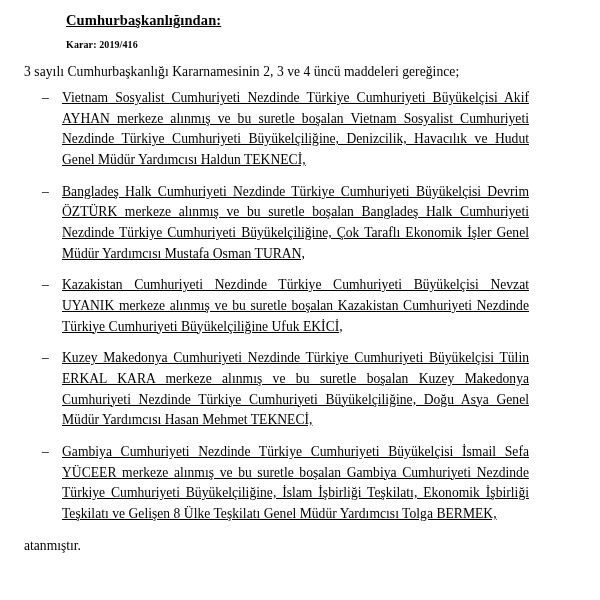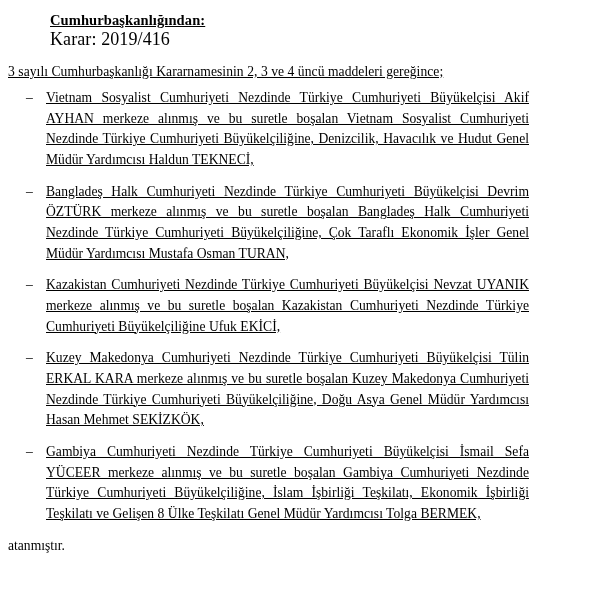--- a/index.html
+++ b/index.html
@@ -11,43 +11,43 @@
     height: 600px;
     background: #ffffff;
     font-family: "Liberation Serif", serif;
     color: #000000;
     overflow: hidden;
   }
   .page {
     width: 541px;
     height: 600px;
     box-sizing: border-box;
-    padding: 8px 10px 0 8px;
+    padding: 8px 10px 0 24px;
     position: relative;
   }
   .title {
     font-size: 14.5px;
     font-weight: bold;
     text-decoration: underline;
     margin-left: 42px;
     margin-top: 4px;
     letter-spacing: 0.1px;
   }
   .karar {
-    font-size: 18px;
-    font-weight: normal;
+    font-size: 10px;
+    font-weight: bold;
     margin-left: 42px;
+    margin-top: 10px;
     letter-spacing: 0.1px;
   }
   .intro {
     font-size: 13.6px;
     margin-top: 14px;
     margin-left: 0px;
     letter-spacing: 0.05px;
-    text-decoration: underline;
   }
   .items {
     margin-top: 8px;
   }
   .item {
     display: flex;
     align-items: flex-start;
     margin-bottom: 11px;
   }
   .dash {
@@ -98,21 +98,21 @@
       <span class="item-text">Bangladeş Halk Cumhuriyeti Nezdinde Türkiye Cumhuriyeti Büyükelçisi Devrim ÖZTÜRK merkeze alınmış ve bu suretle boşalan Bangladeş Halk Cumhuriyeti Nezdinde Türkiye Cumhuriyeti Büyükelçiliğine, Çok Taraflı Ekonomik İşler Genel Müdür Yardımcısı Mustafa Osman TURAN,</span>
     </div>
 
     <div class="item">
       <span class="dash">–</span>
       <span class="item-text">Kazakistan Cumhuriyeti Nezdinde Türkiye Cumhuriyeti Büyükelçisi Nevzat UYANIK merkeze alınmış ve bu suretle boşalan Kazakistan Cumhuriyeti Nezdinde Türkiye Cumhuriyeti Büyükelçiliğine Ufuk EKİCİ,</span>
     </div>
 
     <div class="item">
       <span class="dash">–</span>
-      <span class="item-text">Kuzey Makedonya Cumhuriyeti Nezdinde Türkiye Cumhuriyeti Büyükelçisi Tülin ERKAL KARA merkeze alınmış ve bu suretle boşalan Kuzey Makedonya Cumhuriyeti Nezdinde Türkiye Cumhuriyeti Büyükelçiliğine, Doğu Asya Genel Müdür Yardımcısı Hasan Mehmet SEKİZKÖK,</span>
+      <span class="item-text">Kuzey Makedonya Cumhuriyeti Nezdinde Türkiye Cumhuriyeti Büyükelçisi Tülin ERKAL KARA merkeze alınmış ve bu suretle boşalan Kuzey Makedonya Cumhuriyeti Nezdinde Türkiye Cumhuriyeti Büyükelçiliğine, Doğu Asya Genel Müdür Yardımcısı Hasan Mehmet TEKNECİ,</span>
     </div>
 
     <div class="item">
       <span class="dash">–</span>
       <span class="item-text">Gambiya Cumhuriyeti Nezdinde Türkiye Cumhuriyeti Büyükelçisi İsmail Sefa YÜCEER merkeze alınmış ve bu suretle boşalan Gambiya Cumhuriyeti Nezdinde Türkiye Cumhuriyeti Büyükelçiliğine, İslam İşbirliği Teşkilatı, Ekonomik İşbirliği Teşkilatı ve Gelişen 8 Ülke Teşkilatı Genel Müdür Yardımcısı Tolga BERMEK,</span>
     </div>
 
   </div>
 
   <div class="closing">atanmıştır.</div>

